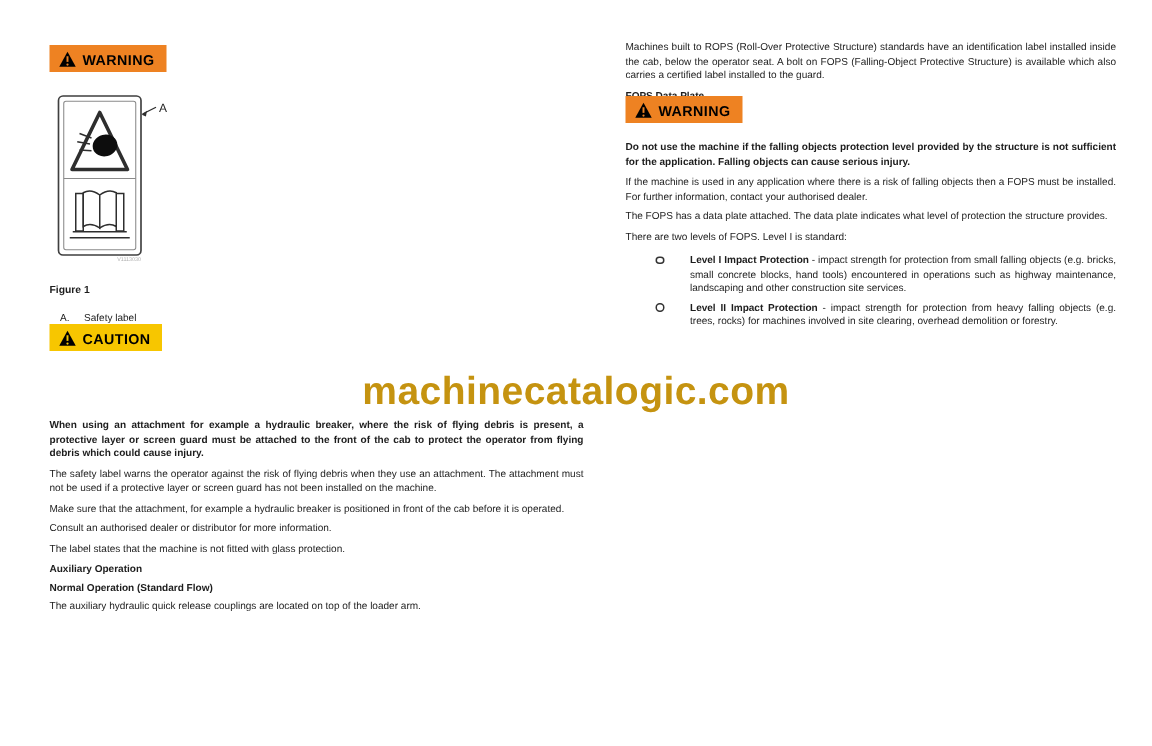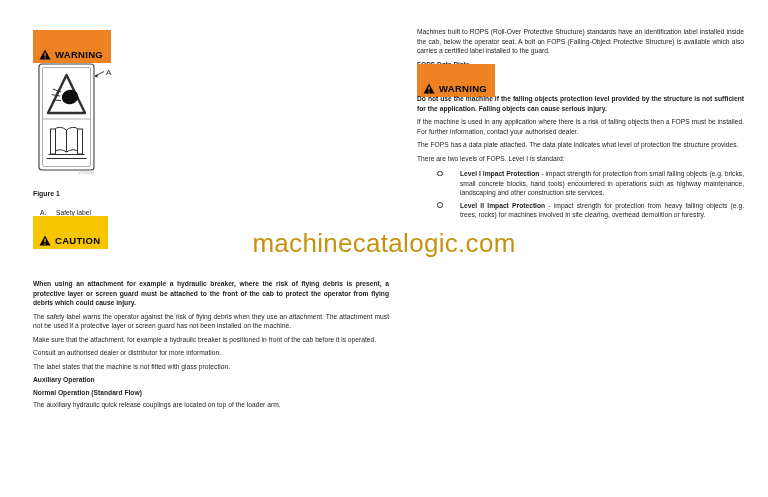--- a/index.html
+++ b/index.html
@@ -5,22 +5,22 @@
   html,body{margin:0;padding:0;}
   body{
     width:768px;height:497px;position:relative;overflow:hidden;
     background:#ffffff;
     font-family:"Liberation Sans", sans-serif;
     color:#1c1c1c;
   }
   .abs{position:absolute;}
   
   .badge{
-    display:inline-flex;align-items:center;gap:4px;
-    padding:19px 8px 3px 6px;
+    display:inline-flex;align-items:flex-end;gap:4px;
+    padding:4px 8px 3px 6px;
     font-weight:bold;font-size:9.5px;letter-spacing:.3px;color:#000;
     line-height:1;
   }
   .badge-warning{background:#ee8222;}
   .badge-caution{background:#f7c600;}
   .badge svg{display:block;}
   
   .doc{font-size:6.7px;line-height:1.42;color:#1d1d1d;}
   .doc p{margin:0 0 4px 0;text-align:justify;}
   .doc p.bold{font-weight:bold;}
@@ -34,22 +34,22 @@
   .bullet{display:flex;margin-bottom:3px;}
   .bullet-marker{flex:none;margin-left:20px;width:23px;padding-top:1.5px;}
   .bullet-marker i{
     display:block;width:3.6px;height:3.6px;border:.8px solid #333;
     border-radius:50%;background:transparent;
   }
   .bullet-text{flex:1;text-align:justify;}
   .bullet-text .bt{font-weight:bold;}
   
   .watermark{
-    position:absolute;top:228px;left:50%;transform:translateX(-50%);
-    font-size:26px;font-weight:normal;white-space:nowrap;
+    position:absolute;top:245px;left:50%;transform:translateX(-50%);
+    font-size:26px;font-weight:bold;white-space:nowrap;
     color:#c59310;letter-spacing:.3px;
   }
 </style>
 </head>
 <body>
 
 <div class="abs badge badge-warning" style="left:33px;top:30px;">
   <svg width="12" height="11" viewBox="0 0 24 22">
     <path d="M12 1 L23 21 H1 Z" fill="#000"></path>
     <rect x="10.7" y="7" width="2.6" height="7.5" fill="#ee8222"></rect>

